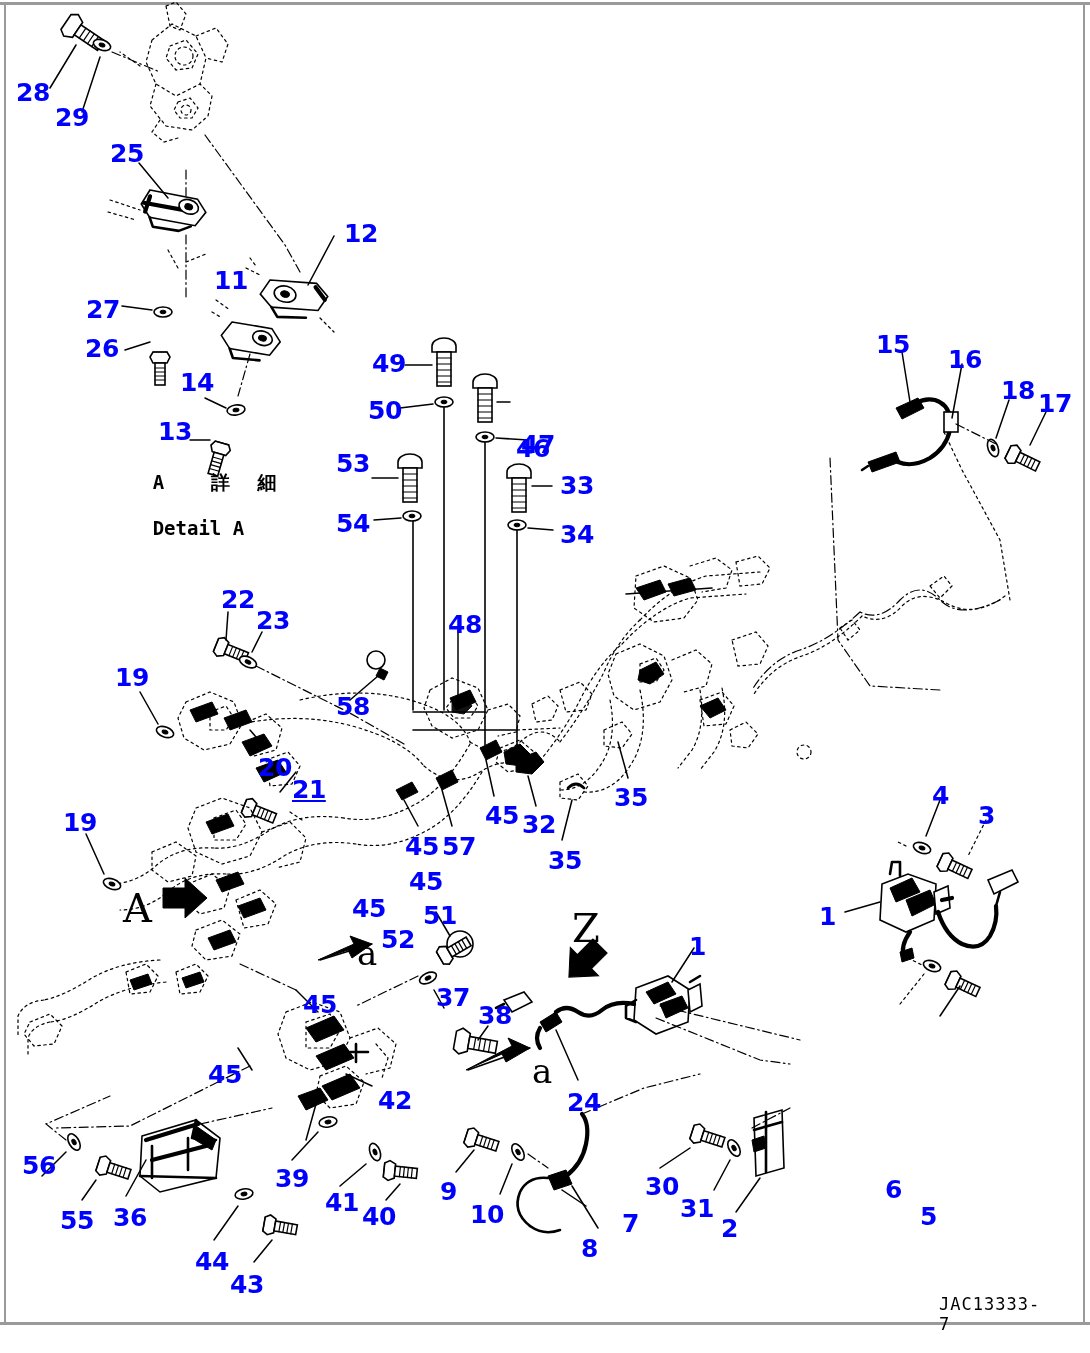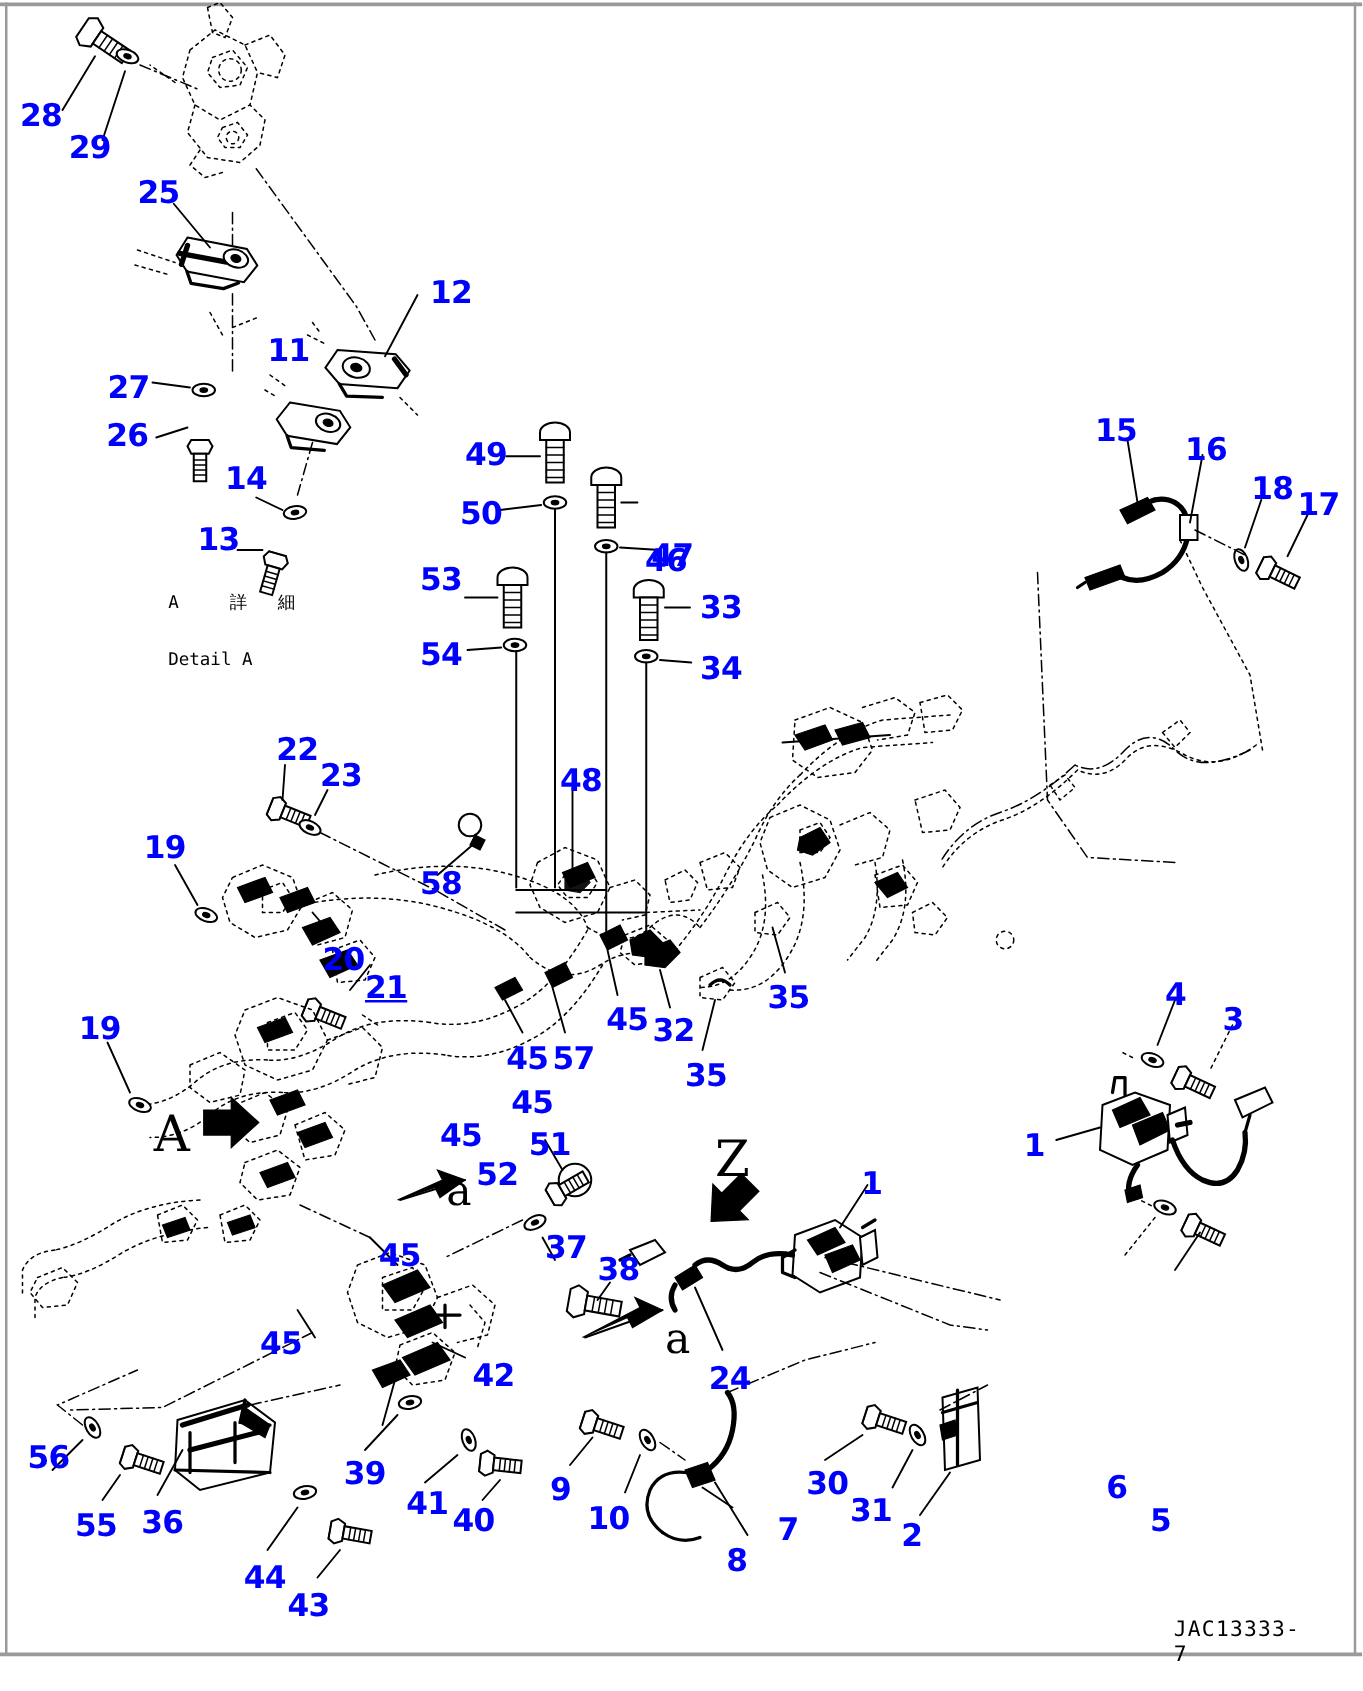--- a/index.html
+++ b/index.html
@@ -48,24 +48,25 @@
     line-height: 25px;
     letter-spacing: -0.5px;
     white-space: nowrap;
     user-select: none;
   }
   
   .annot {
     position: absolute;
     color: #000000;
     font-family: "DejaVu Sans Mono", monospace;
-    font-size: 14px;
+    font-size: 19px;
     line-height: 23px;
     white-space: pre;
     user-select: none;
+    font-weight: bold;
   }
   .annot .cjk { letter-spacing: 8px; }
   
   .sectionletter {
     position: absolute;
     color: #000000;
     font-family: "DejaVu Serif", serif;
     font-weight: normal;
     font-size: 40px;
     line-height: 40px;

